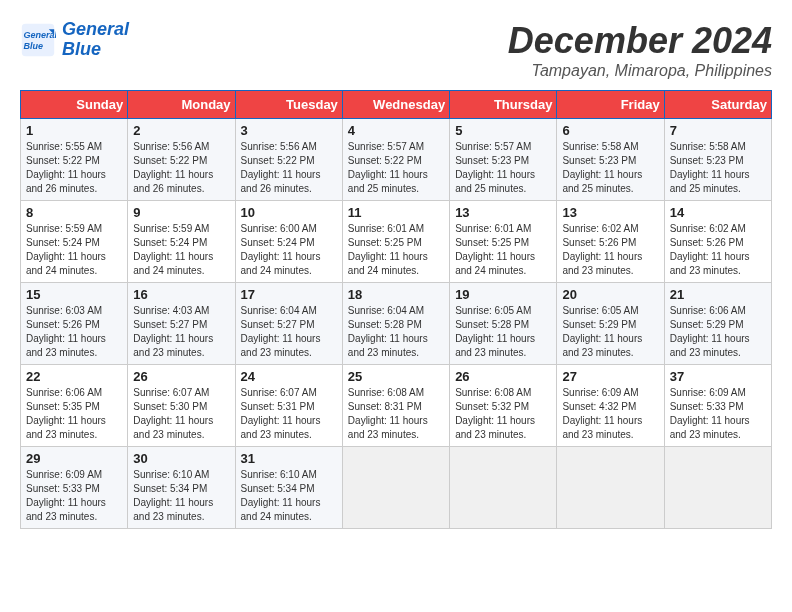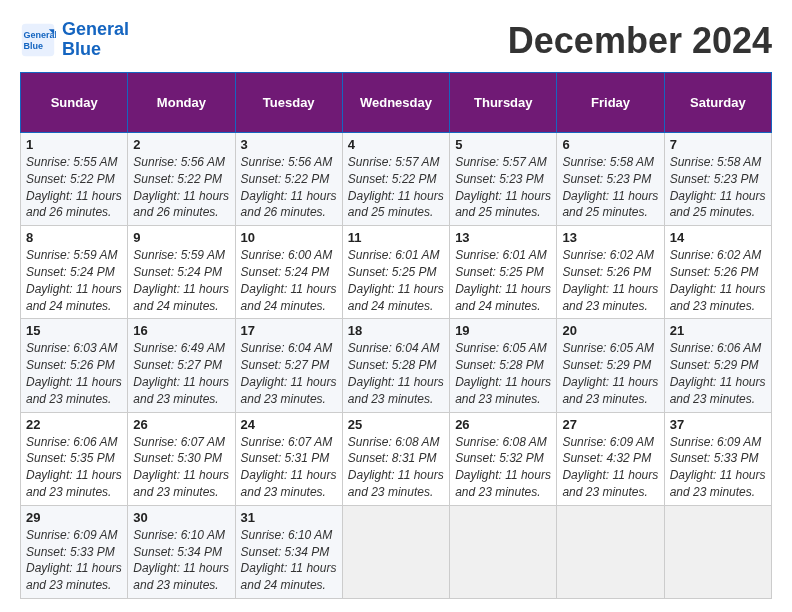--- a/index.html
+++ b/index.html
@@ -8,20 +8,21 @@
       background: #fff;
       width: 792px;
       min-height: 612px;
       padding: 20px;
     }
     .header-section {
       display: flex;
       justify-content: space-between;
       align-items: flex-start;
       margin-bottom: 10px;
+      font-style: italic;
     }
     .logo {
       display: flex;
       align-items: center;
       gap: 6px;
     }
     .logo-text {
       font-size: 18px;
       font-weight: bold;
       color: #333;
@@ -44,24 +45,24 @@
     .location-title {
       font-size: 16px;
       color: #555;
     }
     table {
       width: 100%;
       border-collapse: collapse;
       font-size: 11px;
     }
     thead tr th {
-      background-color: #701a75;
+      background-color: #ef4444;
       color: #fff;
-      padding: 22px 4px;
-      text-align: center;
+      padding: 6px 4px;
+      text-align: right;
       font-size: 13px;
       font-weight: bold;
       border: 1px solid #1565c0;
     }
     tbody tr td {
       border: 1px solid #ccc;
       padding: 4px 5px;
       vertical-align: top;
       width: calc(100% / 7);
       height: 80px;
@@ -74,24 +75,23 @@
       background-color: #fff;
     }
     .day-number {
       font-size: 13px;
       font-weight: bold;
       color: #222;
       display: block;
       margin-bottom: 2px;
     }
     .day-info {
-      font-size: 12px;
+      font-size: 10px;
       color: #333;
       line-height: 1.4;
-      font-style: italic;
     }
     .empty-cell {
       background: #f0f0f0 !important;
     }
   </style>
 </head>
 <body>
 
 <div class="header-section">
   <div class="logo">
@@ -103,20 +103,21 @@
     </svg>
     <div>
       <div class="logo-text">
         <span class="blue">General</span><br>
         <span class="blue">Blue</span>
       </div>
     </div>
   </div>
   <div class="title-section">
     <div class="month-title">December 2024</div>
+    <div class="location-title">Tampayan, Mimaropa, Philippines</div>
   </div>
 </div>
 
 <table>
   <thead>
     <tr>
       <th>Sunday</th>
       <th>Monday</th>
       <th>Tuesday</th>
       <th>Wednesday</th>
@@ -231,21 +232,21 @@
       <tr>
         <td>
           <span class="day-number">15</span>
           <div class="day-info">Sunrise: 6:03 AM
 Sunset: 5:26 PM
 Daylight: 11 hours
 and 23 minutes.</div>
         </td>
         <td>
           <span class="day-number">16</span>
-          <div class="day-info">Sunrise: 6:49 AM
+          <div class="day-info">Sunrise: 4:03 AM
 Sunset: 5:27 PM
 Daylight: 11 hours
 and 23 minutes.</div>
         </td>
         <td>
           <span class="day-number">17</span>
           <div class="day-info">Sunrise: 6:04 AM
 Sunset: 5:27 PM
 Daylight: 11 hours
 and 23 minutes.</div>

